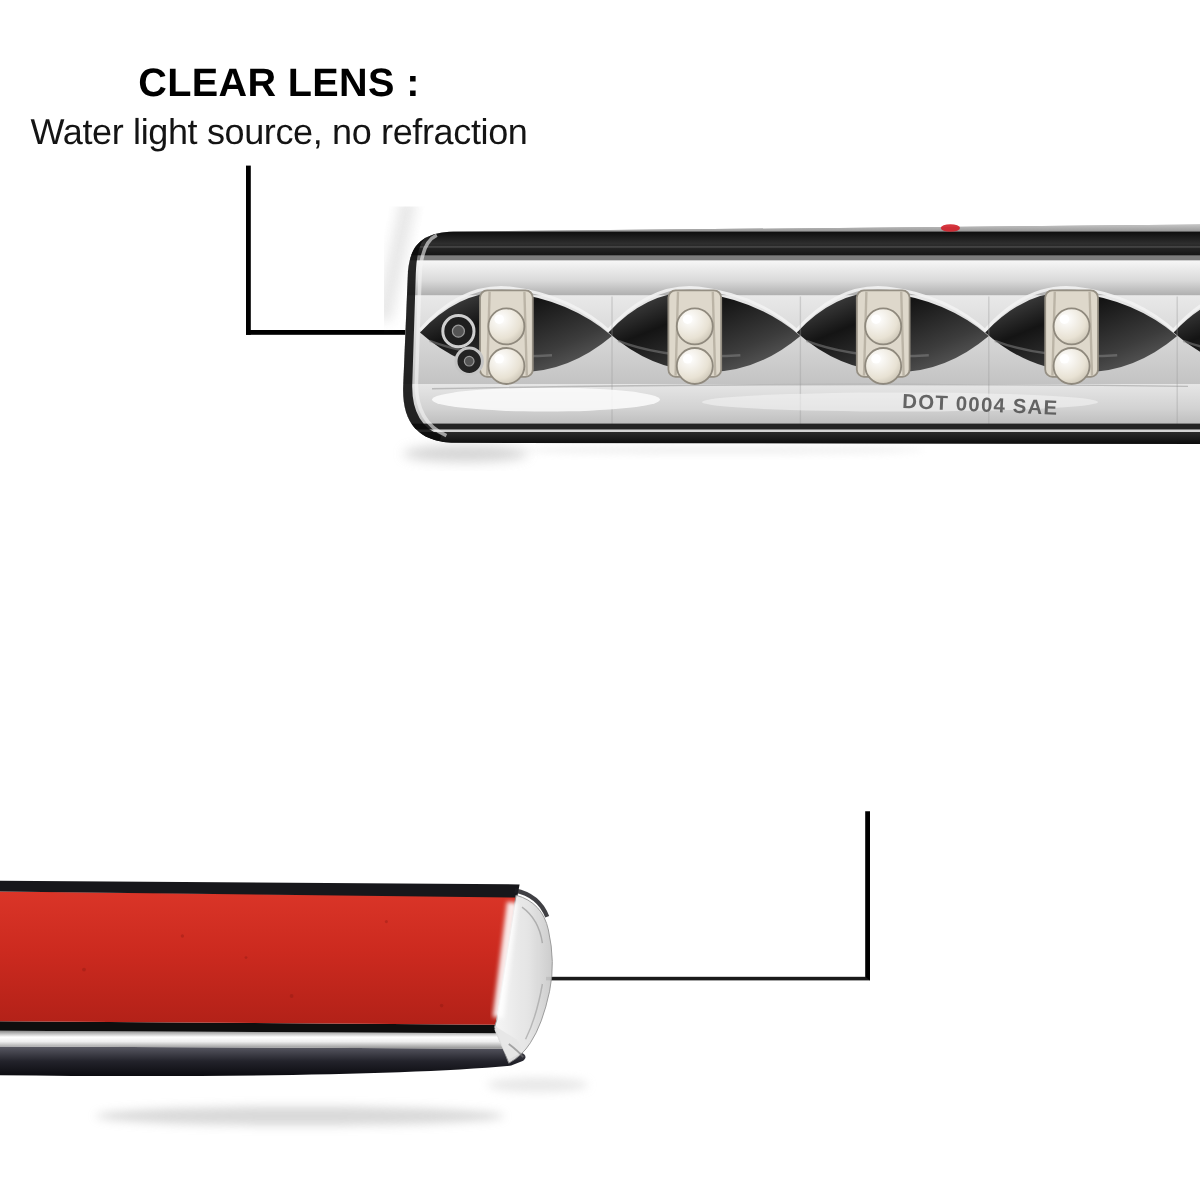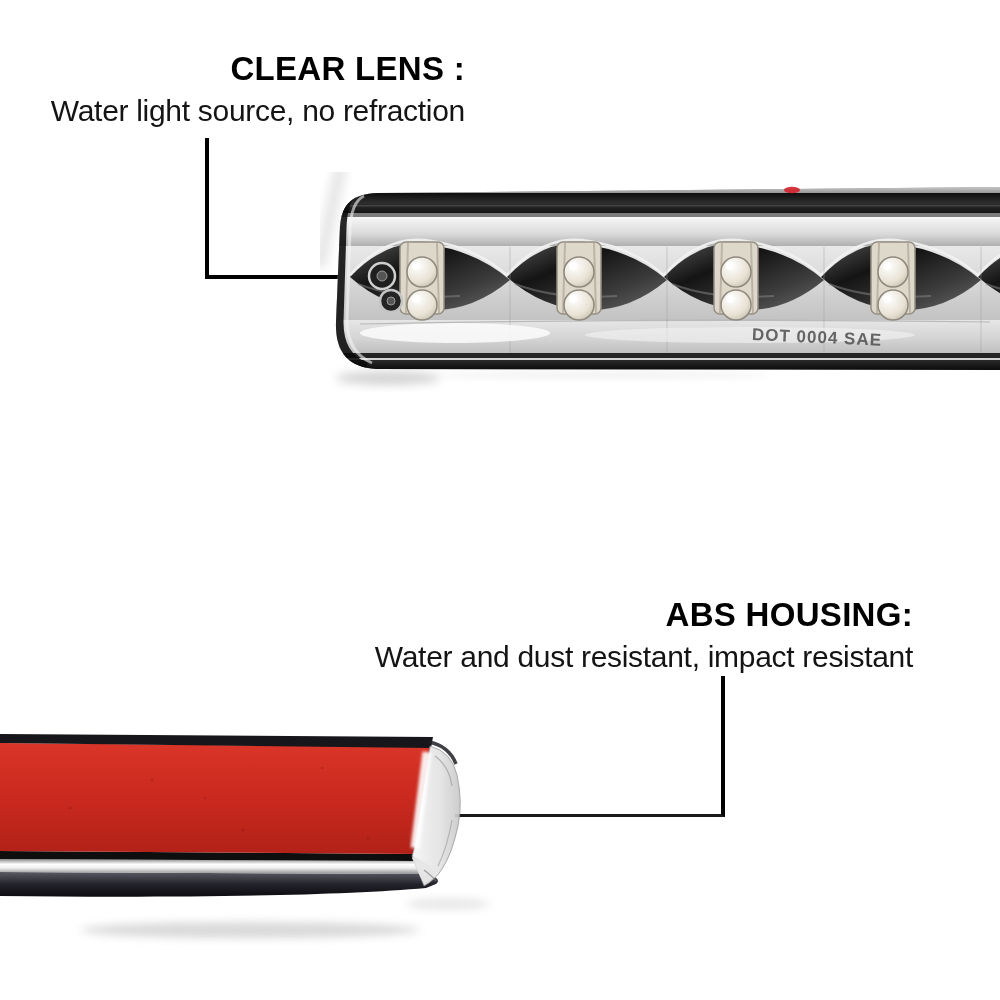--- a/index.html
+++ b/index.html
@@ -1,20 +1,20 @@
 <!DOCTYPE html>
 <html><head>
 <meta charset="utf-8">
 <style>
   html,body { margin:0; padding:0; background:#fff; }
   .canvas {
     position:relative; width:1000px; height:1000px; background:#ffffff;
     font-family:"Liberation Sans", sans-serif; overflow:hidden; color:#0d0d0d;
   }
-  .note { position:absolute; text-align:right; }
+  .note { position:absolute; text-align:center; }
   .note h2 { margin:0 0 6px 0; font-size:33px; font-weight:700; letter-spacing:.3px; color:#000; }
   .note p  { margin:0; font-size:30px; font-weight:400; letter-spacing:-.3px; color:#141414; }
   .note-top    { left:0px;   top:50px;  width:465px; }
   .note-bottom { left:368px; top:596px; width:545px; }
   .callout { position:absolute; }
   .callout-top {
     left:205px; top:138px; width:132px; height:137px;
     border-left:4px solid #000; border-bottom:4px solid #000;
   }
   .callout-bottom {
@@ -144,24 +144,20 @@
       <rect x="0" y="186" width="680" height="3" fill="#d8d8d8" opacity=".9"></rect>
       <rect x="0" y="188" width="680" height="12" fill="url(#darkBotG)"></rect>
 
       <path d="M 34,20 Q 22,26 21,56 L 18,150 Q 18,186 46,196" fill="none" stroke="#0a0a0a" stroke-width="11" opacity=".88"></path>
       <path d="M 44,24 Q 31,30 30,58 L 27,148 Q 27,180 52,191" fill="none" stroke="#f5f5f5" stroke-width="3" opacity=".6"></path>
     </g>
 
     <ellipse cx="472" cy="18" rx="8" ry="3.2" fill="#d2202a" opacity=".9"></ellipse>
   </svg>
 
-  <section class="note note-bottom">
-    <h2>ABS HOUSING:</h2>
-    <p>Water and dust resistant, impact resistant</p>
-  </section>
   <div class="callout callout-bottom"></div>
 
   <svg class="art art-bottom" viewBox="0 0 650 270" aria-hidden="true">
     <defs>
       <linearGradient id="redG" x1="0" y1="0" x2="0" y2="1">
         <stop offset="0" stop-color="#da3528"></stop>
           <stop offset=".45" stop-color="#cc2a1f"></stop>
           <stop offset="1" stop-color="#b22118"></stop>
       </linearGradient>
       <linearGradient id="silverG" x1="0" y1="0" x2="0" y2="1">

